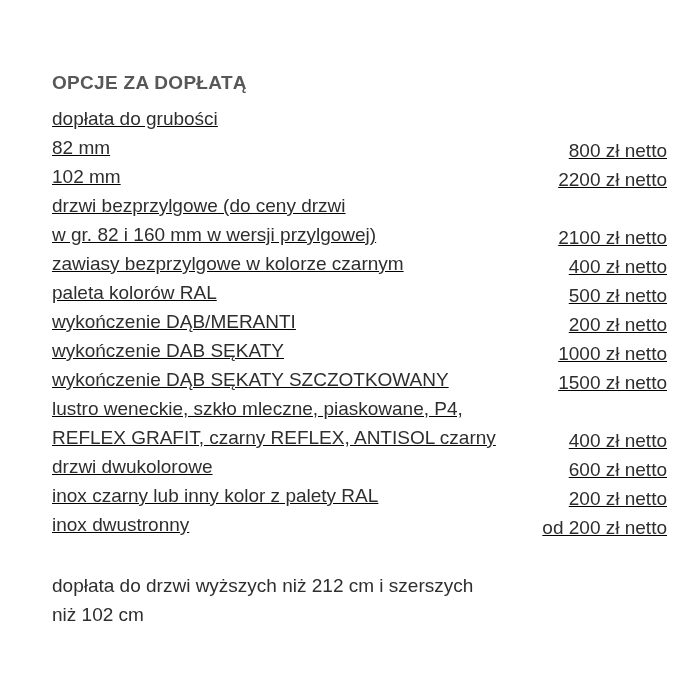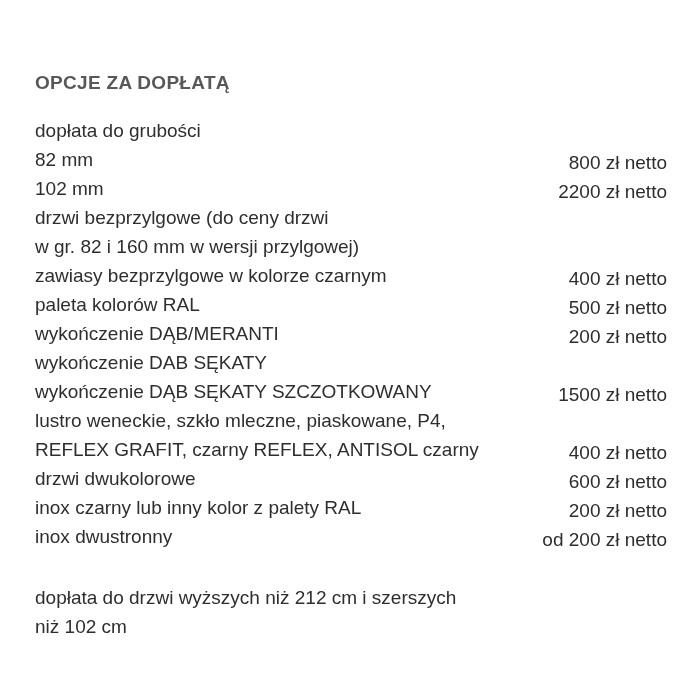--- a/index.html
+++ b/index.html
@@ -5,32 +5,33 @@
   * { margin: 0; padding: 0; box-sizing: border-box; }
   html, body {
     width: 700px;
     height: 700px;
     background: var(--bg-color, #ffffff);
     font-family: "Liberation Sans", sans-serif;
   }
   .page {
     width: 700px;
     height: 700px;
-    padding: 70px 33px 0 35px;
+    padding: 70px 33px 0 52px;
     overflow: hidden;
   }
   .heading {
     font-size: 19px;
     line-height: 26px;
     font-weight: 700;
     letter-spacing: 0.3px;
     color: var(--heading-color, #58585a);
   }
   .table {
-    margin-top: 20px;
+    margin-top: 8px;
+    text-decoration: underline;
   }
   .row {
     display: flex;
     justify-content: space-between;
     align-items: flex-end;
   }
   .label {
     font-size: 19px;
     line-height: 29px;
     color: var(--body-color, #2e2e2e);
@@ -69,39 +70,41 @@
   </div>
 
   <div class="row">
     <span class="label">102 mm</span>
     <span class="price">2200 zł netto</span>
   </div>
 
   <div class="row">
     <span class="label">drzwi bezprzylgowe (do ceny drzwi
 w gr. 82 i 160 mm w wersji przylgowej)</span>
+    <span class="price">2100 zł netto</span>
   </div>
 
   <div class="row">
     <span class="label">zawiasy bezprzylgowe w kolorze czarnym</span>
     <span class="price">400 zł netto</span>
   </div>
 
   <div class="row">
     <span class="label">paleta kolorów RAL</span>
     <span class="price">500 zł netto</span>
   </div>
 
   <div class="row">
     <span class="label">wykończenie DĄB/MERANTI</span>
     <span class="price">200 zł netto</span>
   </div>
 
   <div class="row">
     <span class="label">wykończenie DAB SĘKATY</span>
+    <span class="price">1000 zł netto</span>
   </div>
 
   <div class="row">
     <span class="label">wykończenie DĄB SĘKATY SZCZOTKOWANY</span>
     <span class="price">1500 zł netto</span>
   </div>
 
   <div class="row">
     <span class="label">lustro weneckie, szkło mleczne, piaskowane, P4,
 REFLEX GRAFIT, czarny REFLEX, ANTISOL czarny</span>

